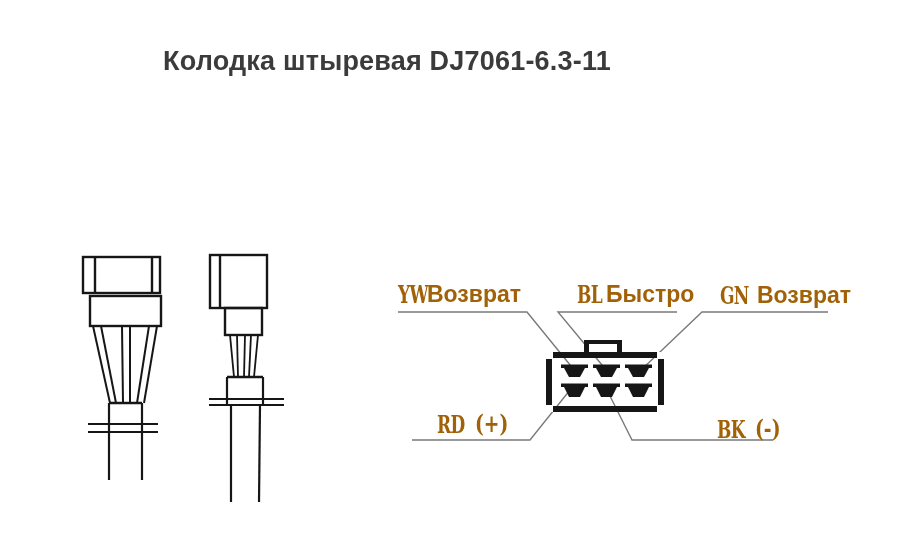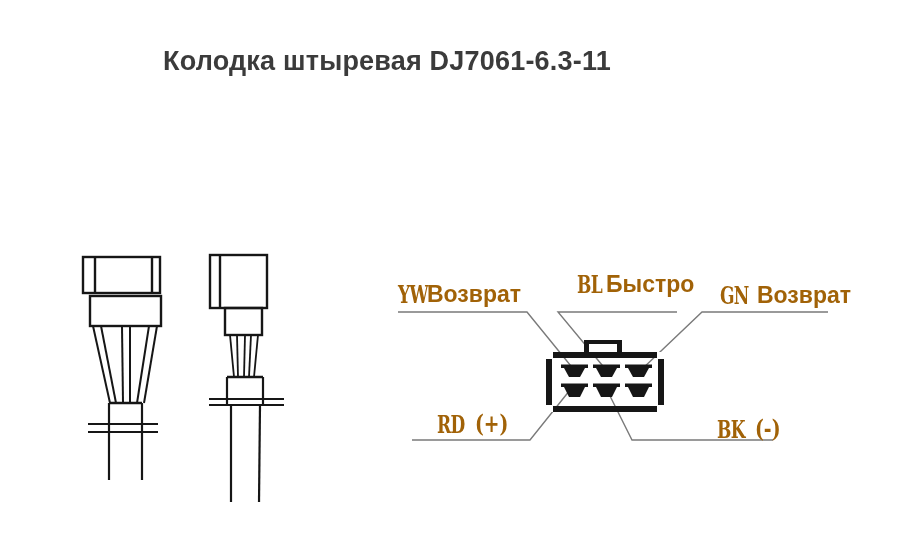--- a/index.html
+++ b/index.html
@@ -177,21 +177,21 @@
         </g>
       </g>
     </g>
   </svg>
 
   <div class="lbl" style="left:398px; top:282px;">
     <span class="code">YW</span>
     <span class="word">Возврат</span>
   </div>
 
-  <div class="lbl" style="left:577px; top:272px;">
+  <div class="lbl" style="left:577px; top:282px;">
     <span class="code">BL</span>
     <span class="word">Быстро</span>
   </div>
 
   <div class="lbl" style="left:720px; top:283px;align-items:center;">
     <span class="code">GN</span>
     <span class="word gapped">Возврат</span>
   </div>
 
   <div class="lbl bottom-lbl" style="left:437px; top:412px;">

